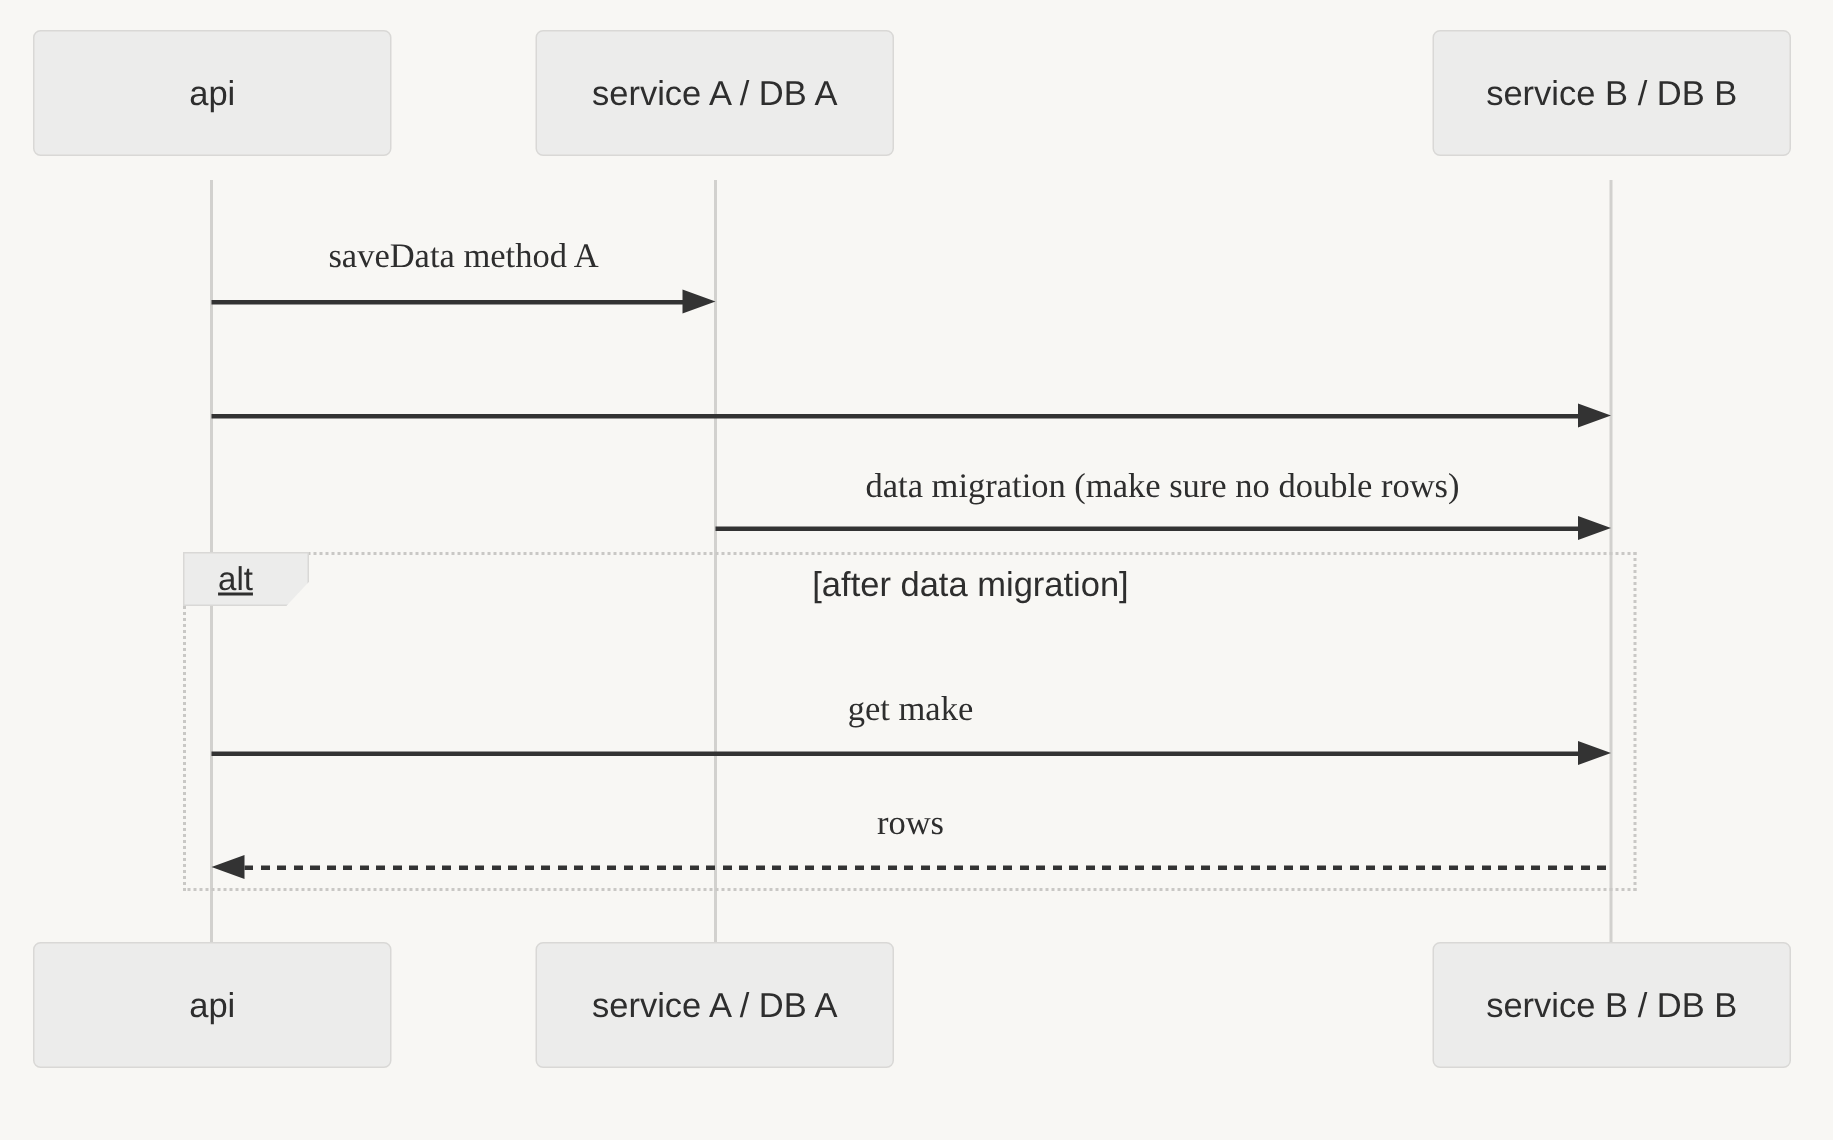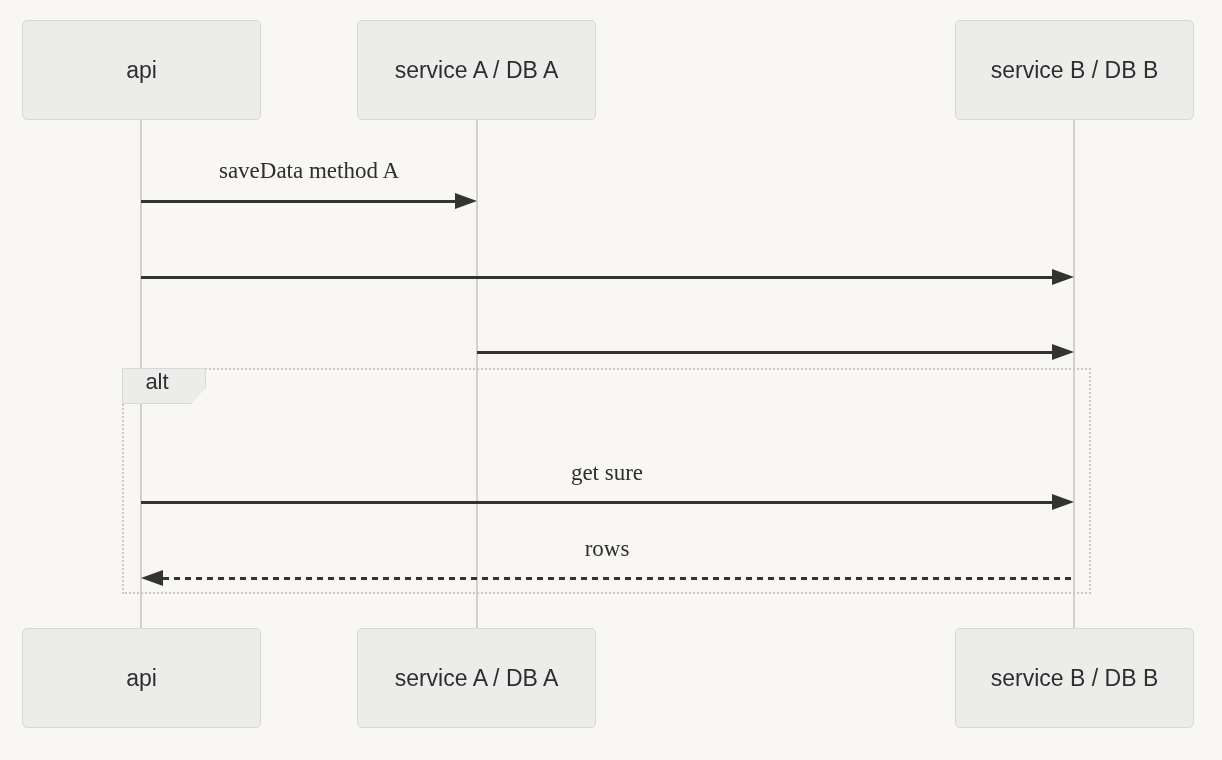--- a/index.html
+++ b/index.html
@@ -12,21 +12,21 @@
     position:relative;
     width:1222px;height:760px;
     background:var(--background,#f8f7f4);
     overflow:hidden;
   }
   .lifeline{
     position:absolute;top:120px;height:508px;width:2px;
     background:var(--lifeline,#d2d1ce);
   }
   .actor{
-    position:absolute;width:239px;height:100px;
+    position:absolute;width:239px;height:84px;
     background:var(--actor-fill,#ececeb);
     border:1px solid var(--actor-border,#d9d8d6);
     border-radius:5px;
     display:flex;align-items:center;justify-content:center;
     font-size:23px;
     box-sizing:border-box;
   }
   .actor.top{top:20px;}
   .actor.bottom{top:628px;}
   .msg-label{
@@ -55,23 +55,24 @@
     position:absolute;left:122px;top:368px;width:969px;height:226px;
     border:2px dotted var(--frame-border,#c9c8c5);
     box-sizing:border-box;
   }
   .alt-label{
     position:absolute;left:122px;top:368px;width:84px;height:36px;
     background:var(--actor-fill,#ececeb);
     border:1px solid var(--actor-border,#d9d8d6);
     box-sizing:border-box;
     clip-path:polygon(0 0,100% 0,100% 55%,82% 100%,0 100%);
-    display:flex;justify-content:center;
+    display:flex;align-items:center;justify-content:center;
     padding-right:14px;
     font-size:22px;
+    text-decoration:underline;
   }
   .guard{
     position:absolute;transform:translate(-50%,-50%);
     font-size:23px;white-space:nowrap;
   }
 </style>
 </head>
 <body>
 
 <div class="canvas">
@@ -102,28 +103,30 @@
     <span>service B / DB B</span>
   </div>
 
   <div class="msg-label" style="left:309px;top:171px">saveData method A</div>
   <div class="msg-line" style="left:141px;top:200px;width:316px"></div>
   <div class="head-right" style="left:455px;top:193px"></div>
 
   <div class="msg-line" style="left:141px;top:276px;width:911px"></div>
   <div class="head-right" style="left:1052px;top:269px"></div>
 
+  <div class="msg-label" style="left:775px;top:324px">data migration (make sure no double rows)</div>
   <div class="msg-line" style="left:477px;top:351px;width:575px"></div>
   <div class="head-right" style="left:1052px;top:344px"></div>
 
   <div class="alt-label">
     <span>alt</span>
   </div>
+  <div class="guard" style="left:647px;top:390px">[after data migration]</div>
 
-  <div class="msg-label" style="left:607px;top:473px">get sure</div>
+  <div class="msg-label" style="left:607px;top:473px">get make</div>
   <div class="msg-line" style="left:141px;top:501px;width:911px"></div>
   <div class="head-right" style="left:1052px;top:494px"></div>
 
   <div class="msg-label" style="left:607px;top:549px">rows</div>
   <div class="msg-line dashed" style="left:163px;top:577px;width:910px"></div>
   <div class="head-left" style="left:141px;top:570px"></div>
 
 </div>
 
 </body></html>

